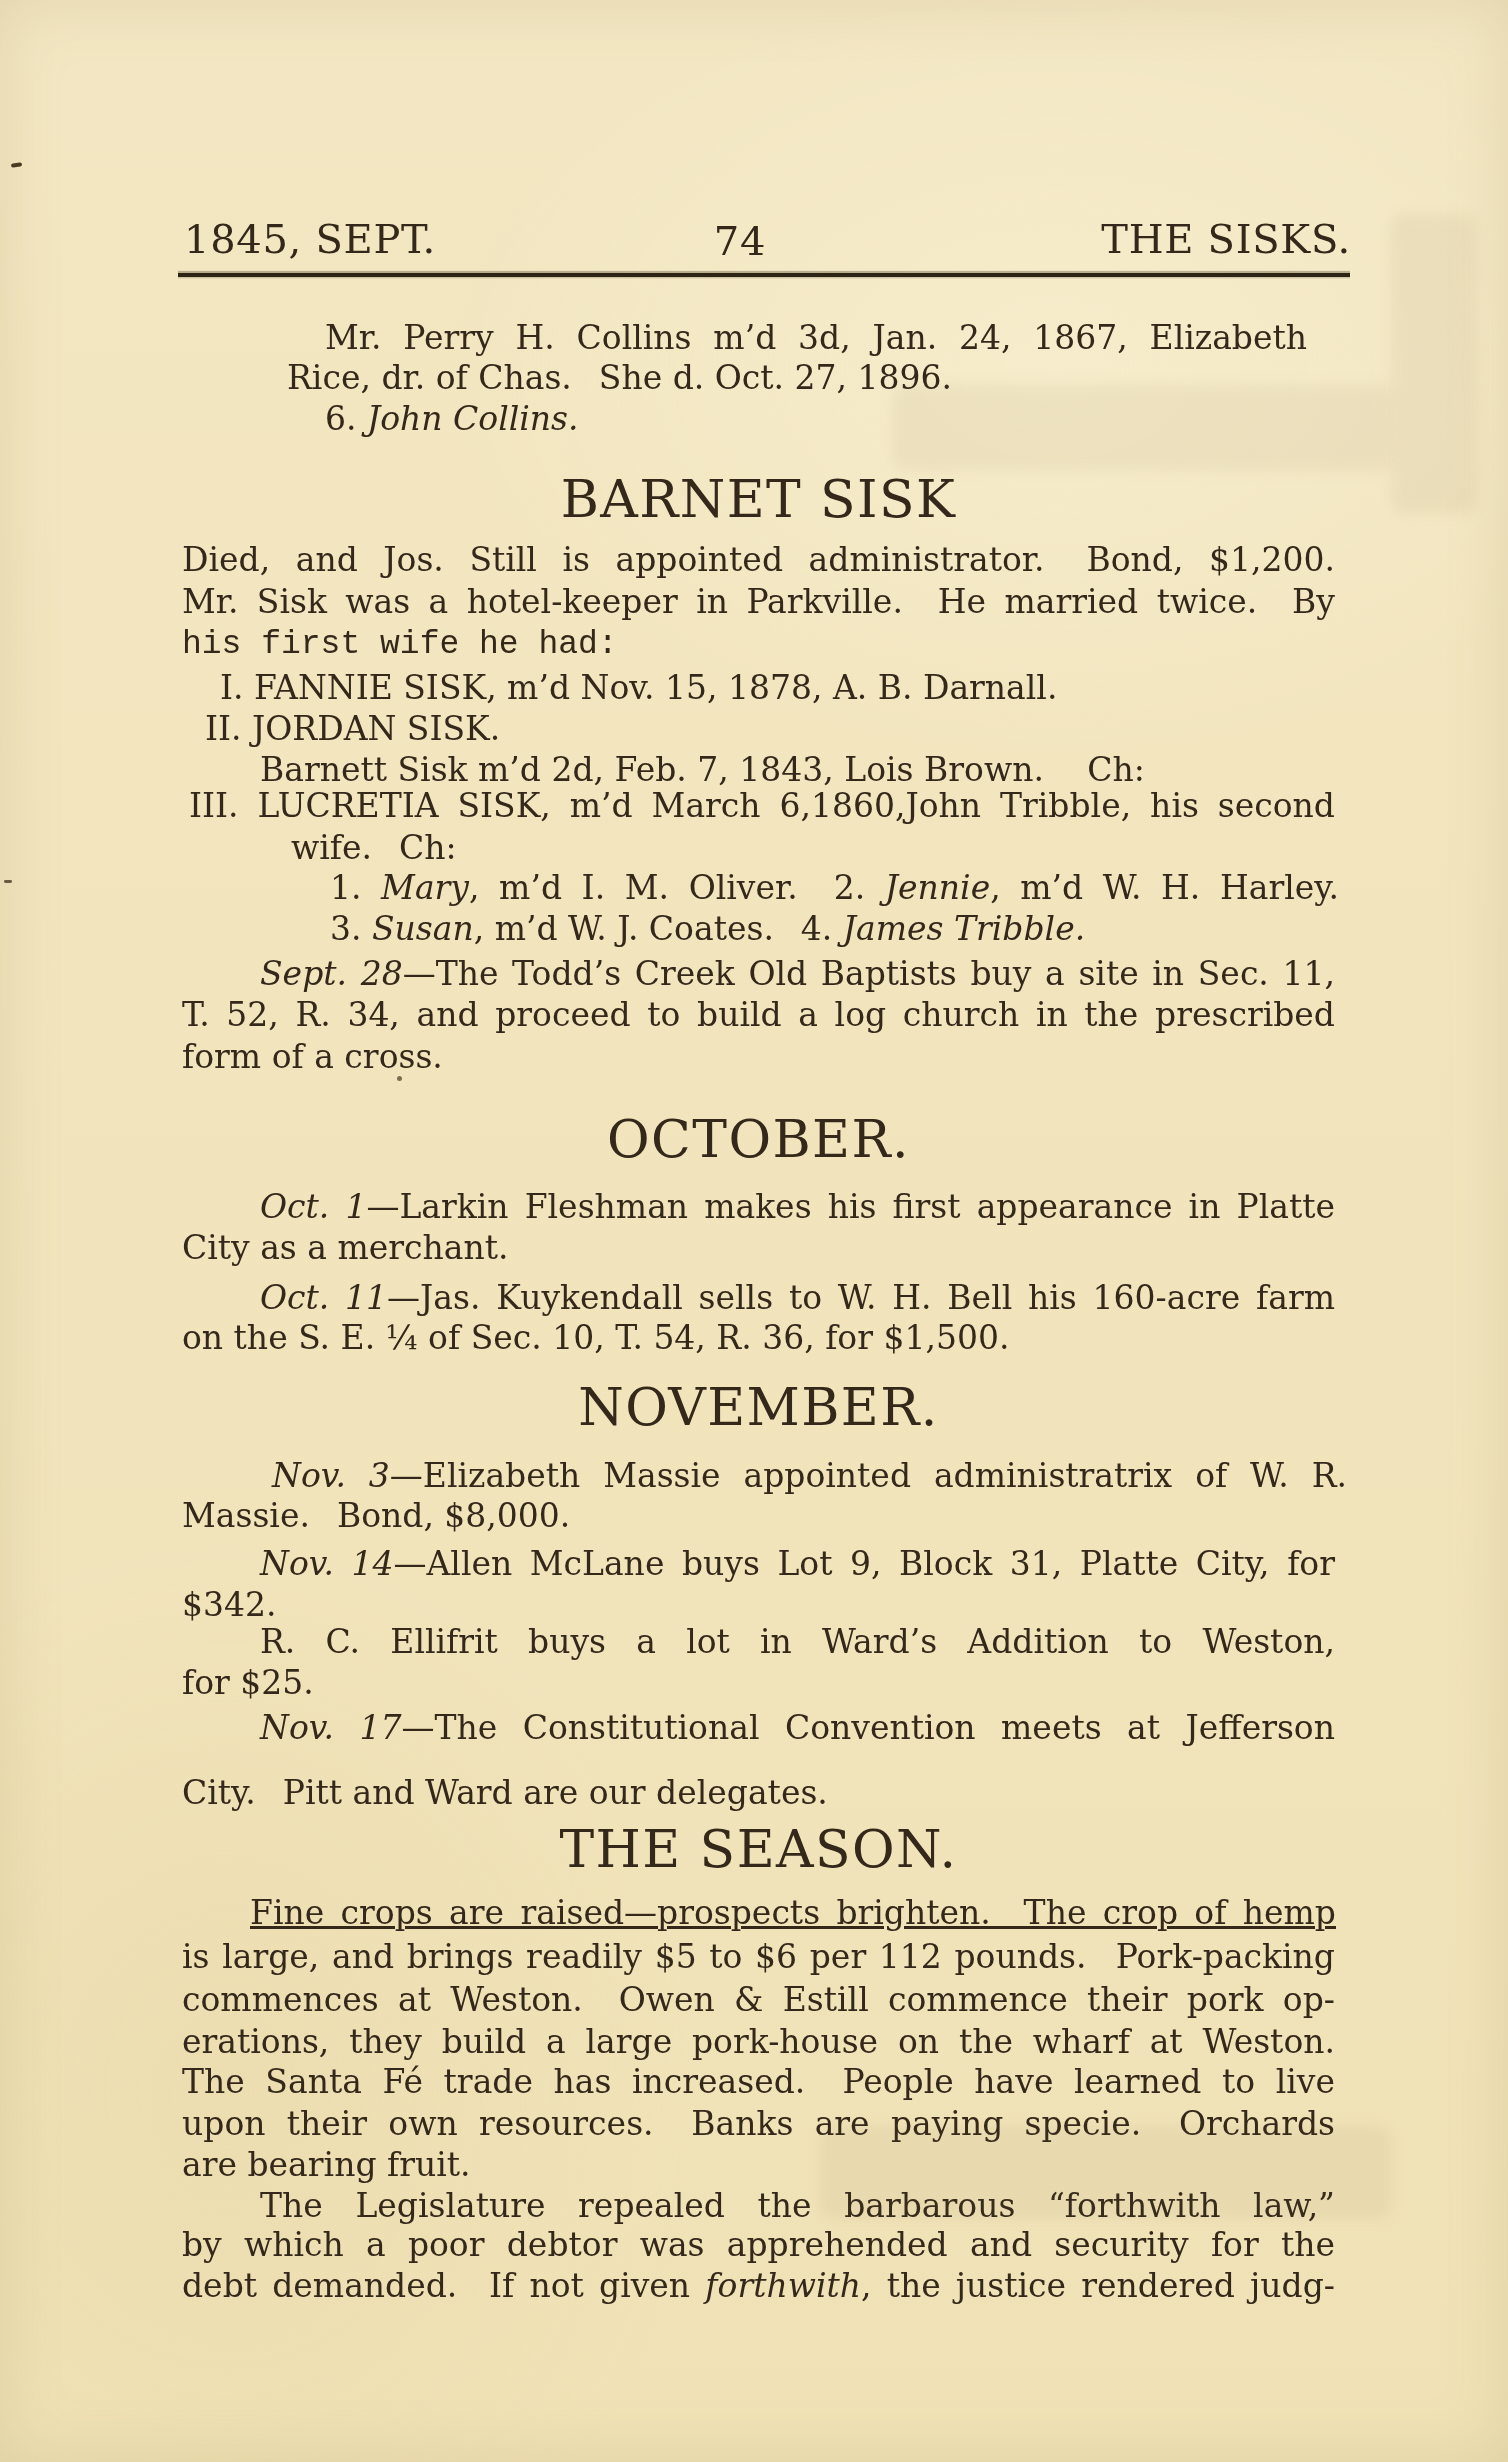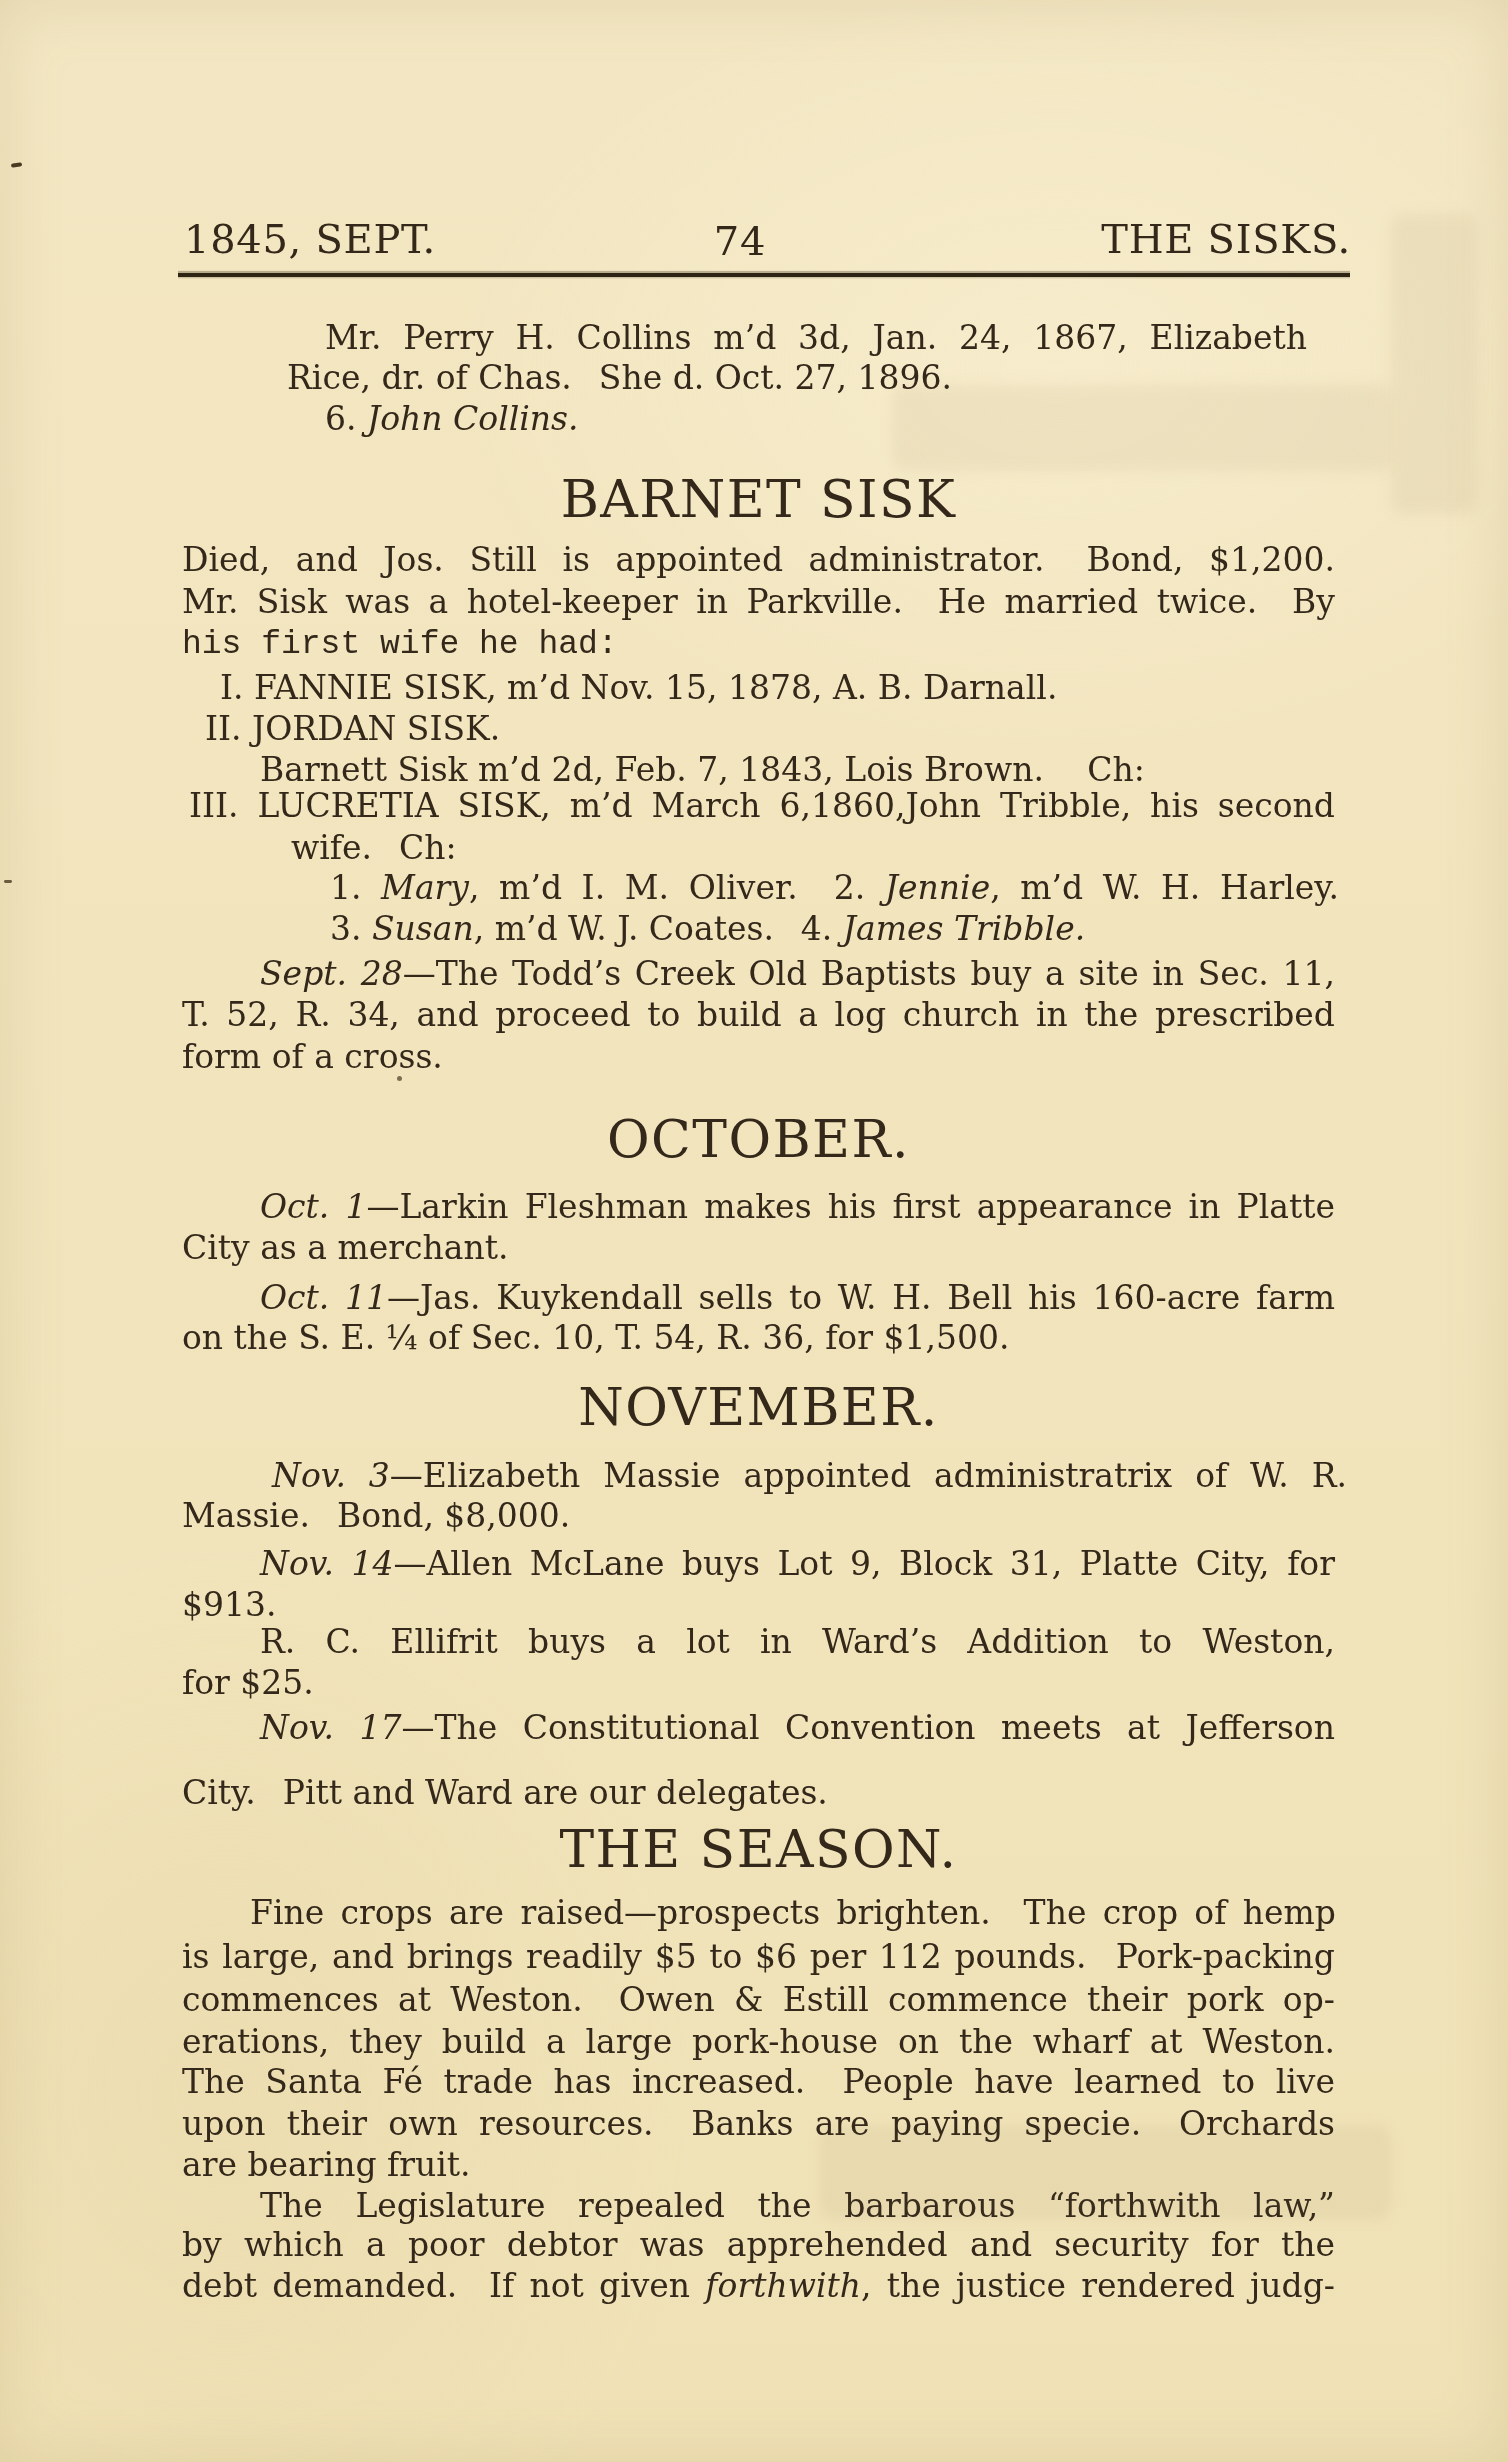--- a/index.html
+++ b/index.html
@@ -54,27 +54,27 @@
     <div class="line" style="top: 1036px; left: 182px;"><span>form of a cross.</span></div>
     <div class="heading" style="top: 1117px;">OCTOBER.</div>
     <div class="line just" style="top: 1186px; left: 260px; width: 1075px;"><span class="it">Oct. 1</span><span>—Larkin Fleshman makes his first appearance in Platte</span></div>
     <div class="line" style="top: 1227px; left: 182px;"><span>City as a merchant.</span></div>
     <div class="line just" style="top: 1277px; left: 260px; width: 1075px;"><span class="it">Oct. 11</span><span>—Jas. Kuykendall sells to W. H. Bell his 160-acre farm</span></div>
     <div class="line" style="top: 1317px; left: 182px;"><span>on the S. E. ¼ of Sec. 10, T. 54, R. 36, for $1,500.</span></div>
     <div class="heading" style="top: 1385px;">NOVEMBER.</div>
     <div class="line just" style="top: 1455px; left: 272px; width: 1075px;"><span class="it">Nov. 3</span><span>—Elizabeth Massie appointed administratrix of W. R.</span></div>
     <div class="line" style="top: 1495px; left: 182px;"><span>Massie.  Bond, $8,000.</span></div>
     <div class="line just" style="top: 1543px; left: 260px; width: 1075px;"><span class="it">Nov. 14</span><span>—Allen McLane buys Lot 9, Block 31, Platte City, for</span></div>
-    <div class="line" style="top: 1584px; left: 182px;"><span>$913.</span></div>
+    <div class="line" style="top: 1584px; left: 182px;"><span>$342.</span></div>
     <div class="line just" style="top: 1621px; left: 260px; width: 1075px;"><span>R. C. Ellifrit buys a lot in Ward’s Addition to Weston,</span></div>
     <div class="line" style="top: 1662px; left: 182px;"><span>for $25.</span></div>
     <div class="line just" style="top: 1707px; left: 260px; width: 1075px;"><span class="it">Nov. 17</span><span>—The Constitutional Convention meets at Jefferson</span></div>
     <div class="line" style="top: 1748px; left: 182px; margin-top: 24px;"><span>City.  Pitt and Ward are our delegates.</span></div>
     <div class="heading" style="top: 1827px;">THE SEASON.</div>
-    <div class="line just" style="top: 1892px; left: 250px; width: 1086px;"><span>Fine crops are raised—prospects brighten.  The crop of hemp</span></div>
+    <div class="line just" style="top: 1892px; left: 250px; width: 1086px; text-decoration: underline;"><span>Fine crops are raised—prospects brighten.  The crop of hemp</span></div>
     <div class="line just" style="top: 1936px; left: 182px; width: 1153px;"><span>is large, and brings readily $5 to $6 per 112 pounds.  Pork-packing</span></div>
     <div class="line just" style="top: 1979px; left: 182px; width: 1153px;"><span>commences at Weston.  Owen &amp; Estill commence their pork op-</span></div>
     <div class="line just" style="top: 2021px; left: 182px; width: 1153px;"><span>erations, they build a large pork-house on the wharf at Weston.</span></div>
     <div class="line just" style="top: 2061px; left: 182px; width: 1153px;"><span>The Santa Fé trade has increased.  People have learned to live</span></div>
     <div class="line just" style="top: 2103px; left: 182px; width: 1153px;"><span>upon their own resources.  Banks are paying specie.  Orchards</span></div>
     <div class="line" style="top: 2144px; left: 182px;"><span>are bearing fruit.</span></div>
     <div class="line just" style="top: 2185px; left: 260px; width: 1075px;"><span>The Legislature repealed the barbarous “forthwith law,”</span></div>
     <div class="line just" style="top: 2224px; left: 182px; width: 1153px;"><span>by which a poor debtor was apprehended and security for the</span></div>
     <div class="line just" style="top: 2265px; left: 182px; width: 1153px;"><span>debt demanded.  If not given </span><span class="it">forthwith</span><span>, the justice rendered judg-</span></div>
   </main>

